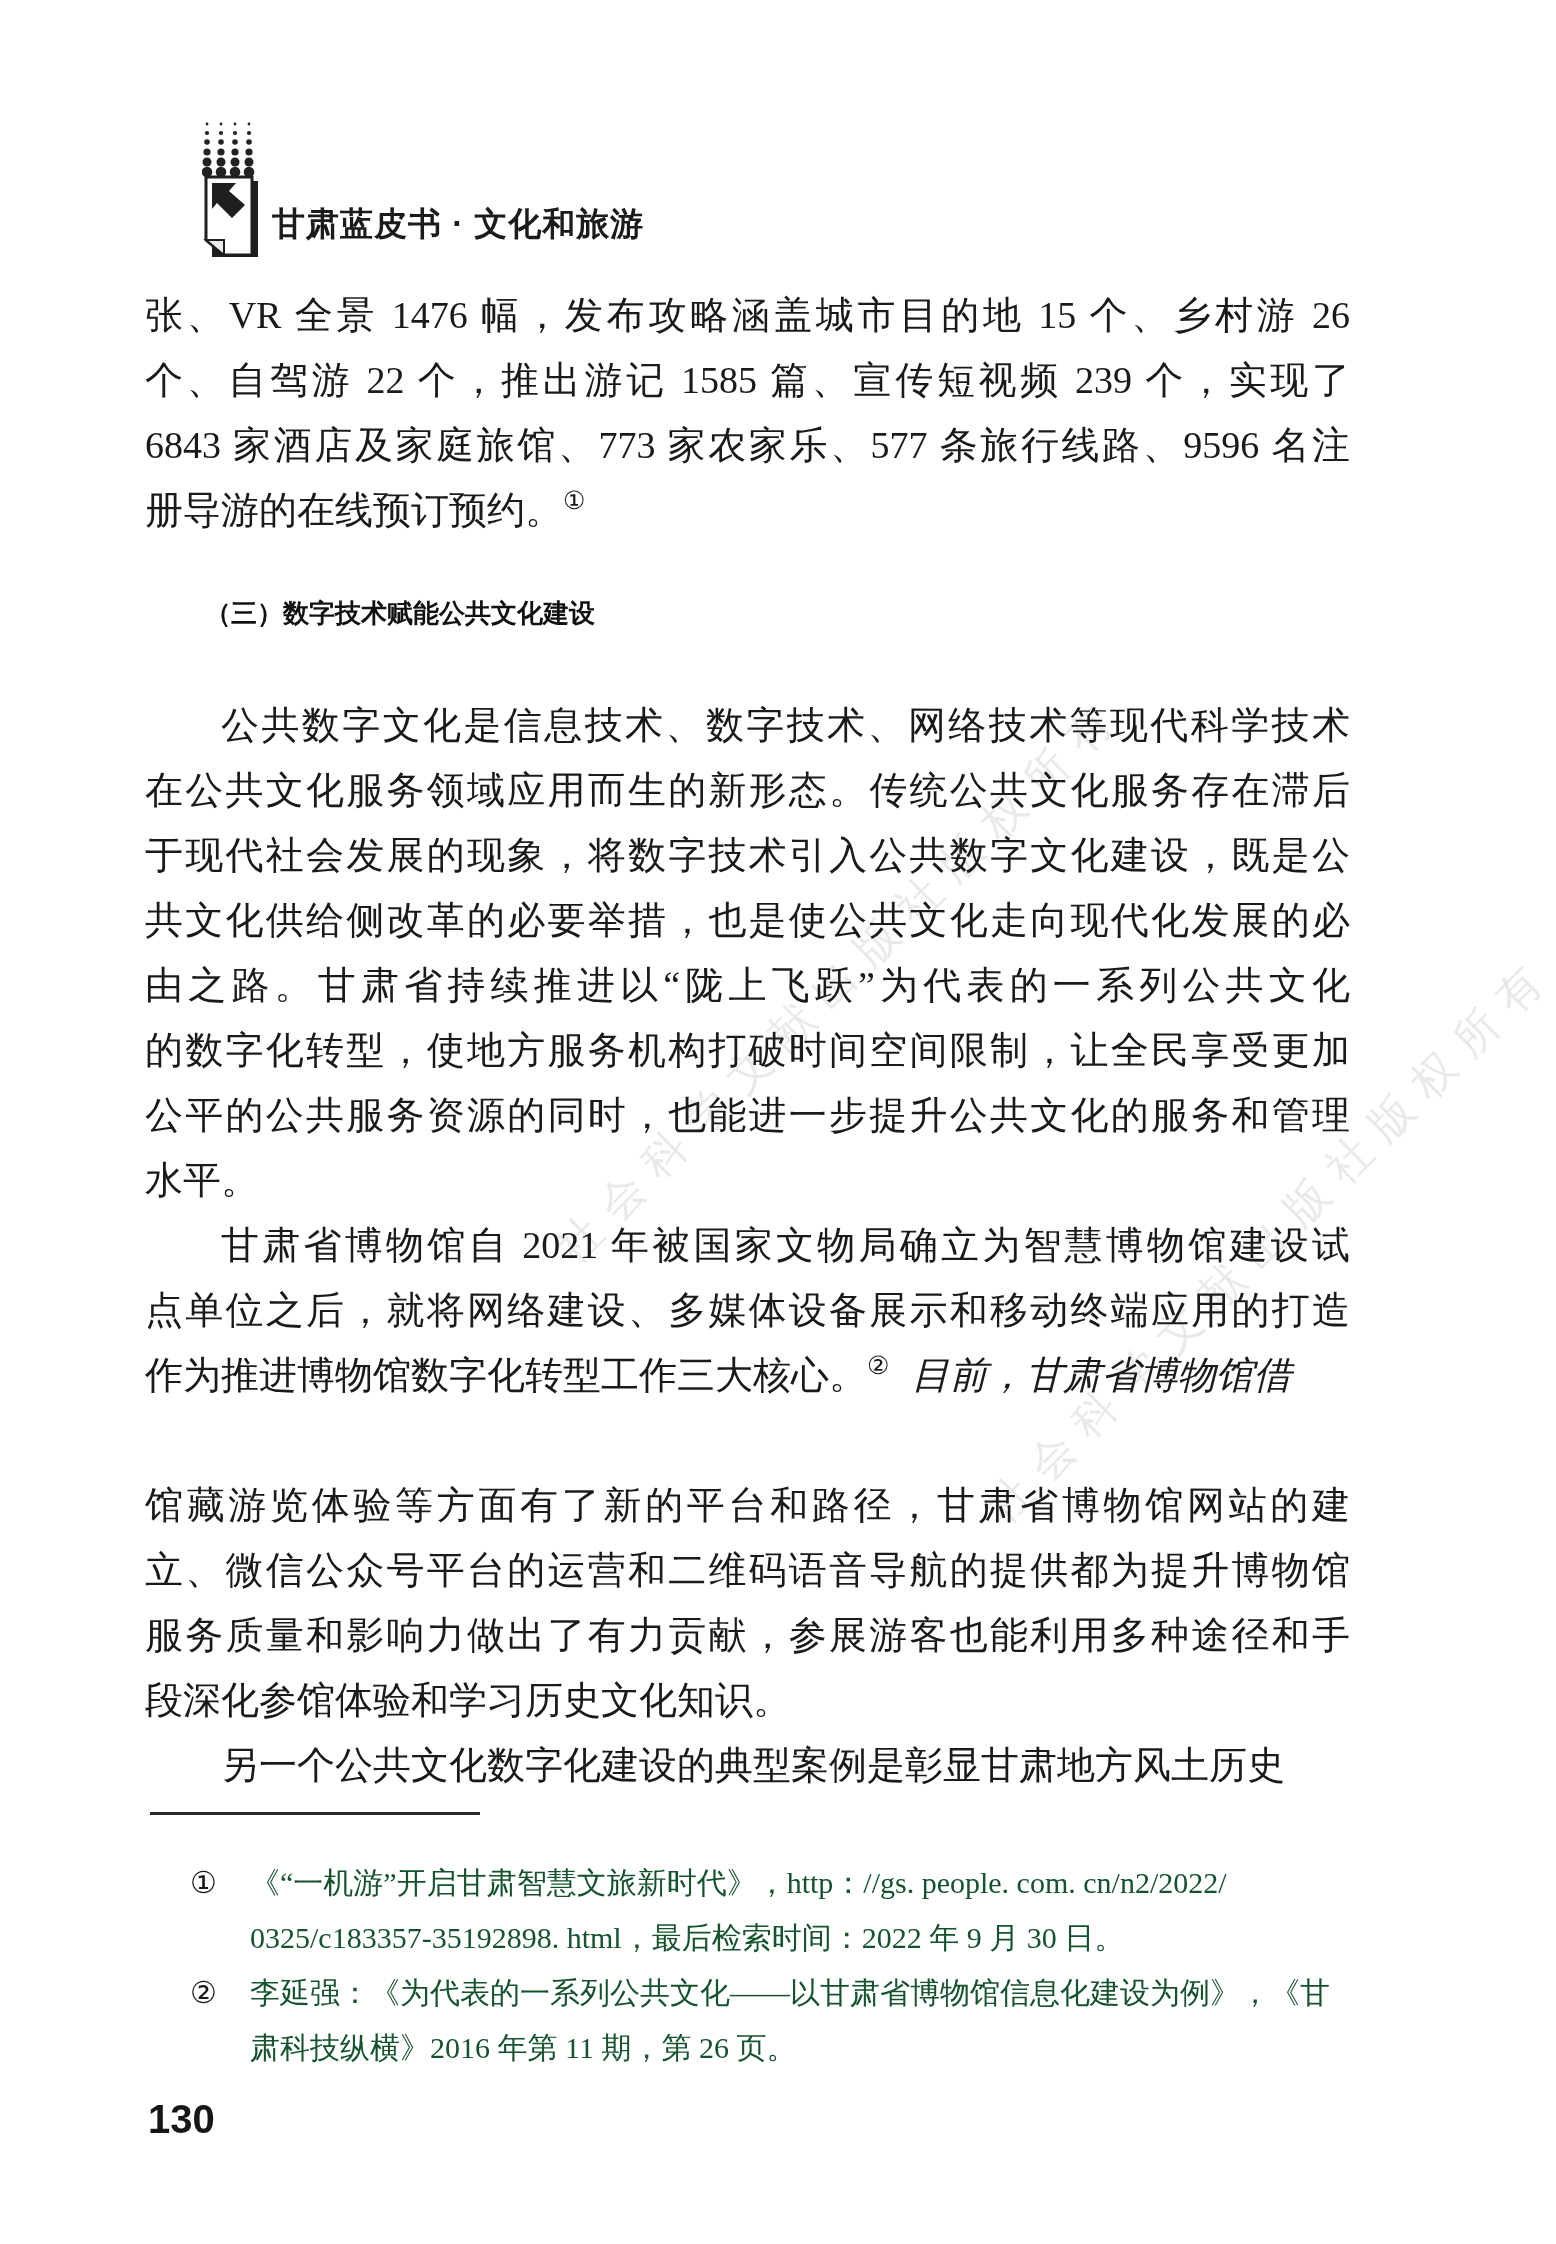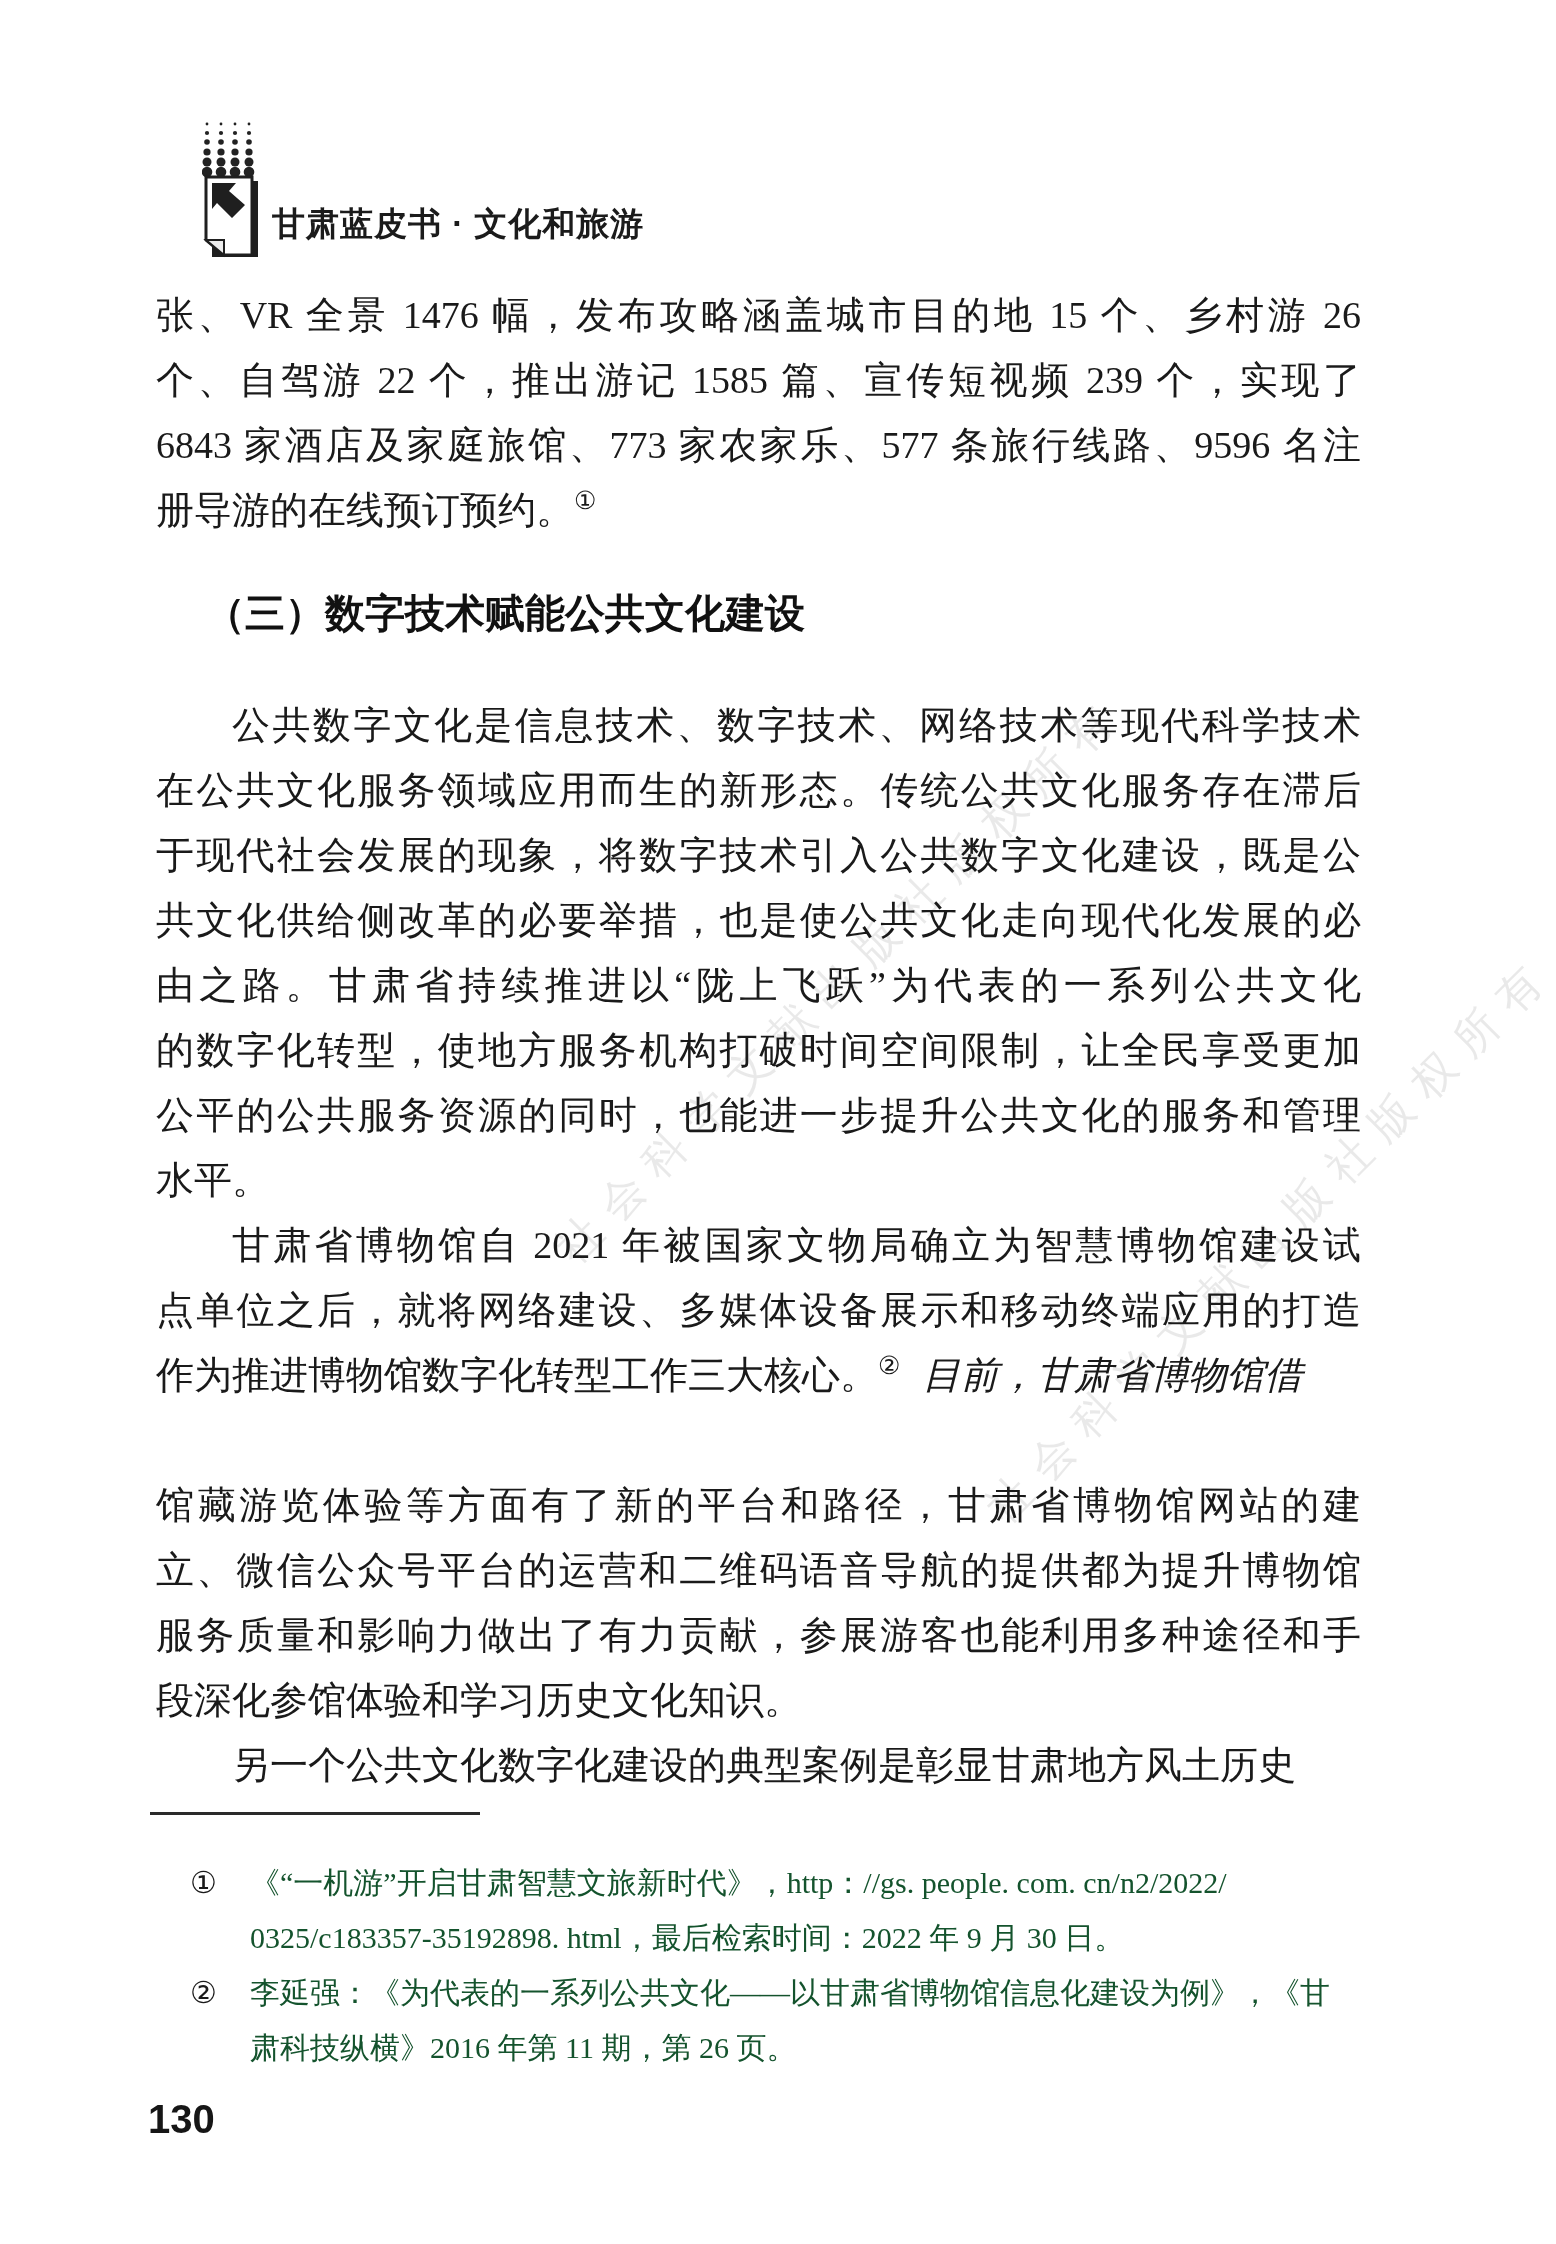--- a/index.html
+++ b/index.html
@@ -21,36 +21,36 @@
   .wm{
     position:absolute;z-index:0;white-space:nowrap;
     font-family:"Liberation Sans","DejaVu Sans",sans-serif;
     font-size:44px;letter-spacing:16px;color:rgba(0,0,0,0.085);
     transform:rotate(-45deg);
   }
   .wm1{left:450px;top:950px;}
   .wm2{left:880px;top:1210px;}
   
   .bl{
-    position:absolute;left:156px;width:1205px;height:65px;line-height:65px;
+    position:absolute;left:145px;width:1205px;height:65px;line-height:65px;
     font-size:38px;color:#1a1a1a;overflow:hidden;white-space:nowrap;
     text-align:justify;text-align-last:justify;text-justify:inter-character;
     z-index:1;
   }
   .bl.endl{text-align-last:left;white-space:normal;}
   .bl.ind{text-indent:76px;}
   .supref{
     font-size:25px;vertical-align:super;line-height:0;
     font-family:"Liberation Serif","DejaVu Serif",serif;
   }
   .after-ref{margin-left:22px;font-style:italic;}
   .heading{
     position:absolute;left:205px;top:578px;height:70px;line-height:70px;
     font-family:"Liberation Sans","DejaVu Sans",sans-serif;
-    font-weight:bold;font-size:40px;color:#111;white-space:nowrap;z-index:1;
+    font-weight:bold;font-size:26px;color:#111;white-space:nowrap;z-index:1;
   }
   
   .fn-rule{
     position:absolute;left:150px;top:1812px;width:330px;height:0;
     border-top:3px solid #2a2a2a;z-index:1;
   }
   .fn-marker{
     position:absolute;left:190px;width:50px;height:55px;line-height:55px;
     font-size:30px;color:#1a1a1a;z-index:1;
   }

